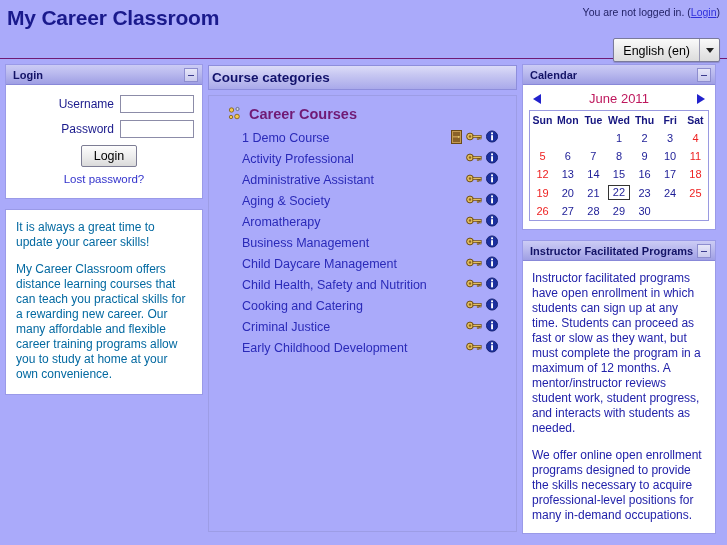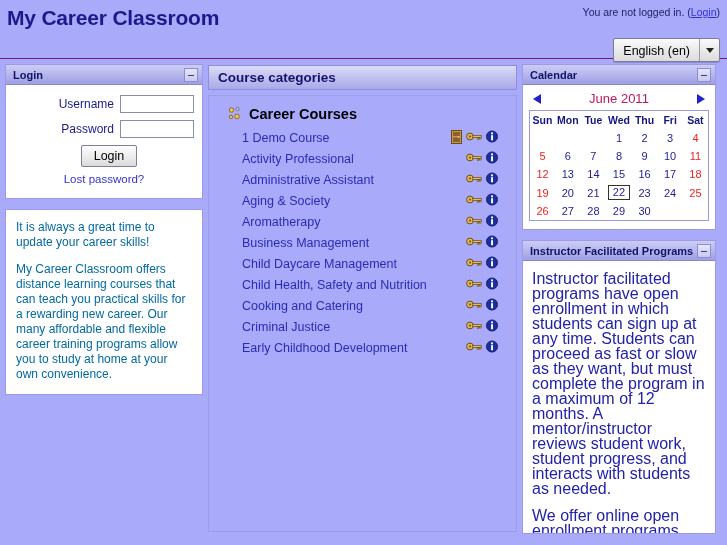--- a/index.html
+++ b/index.html
@@ -216,21 +216,21 @@
   }
   .promo-p:last-child { margin-bottom: 0; }
 
   
   #cat-header {
     height: 25px;
     background: linear-gradient(to bottom, #dcdcf8 0%, #c6c6f1 40%, #a9a9ea 100%);
     border: 1px solid #8e8edc;
     display: flex;
     align-items: center;
-    padding-left: 9px;
+    padding-left: 3px;
     box-sizing: border-box;
   }
   #cat-header .h2 {
     font-size: 13.5px;
     font-weight: bold;
     color: #12126b;
   }
   #cat-box {
     margin-top: 5px;
     border: 1px solid #9d9de6;
@@ -249,21 +249,21 @@
   .cat-icon {
     width: 16px;
     height: 16px;
     margin-right: 6px;
     position: relative;
     flex: 0 0 16px;
   }
   .cat-name {
     font-size: 14.5px;
     font-weight: bold;
-    color: #000000;
+    color: #701a75;
     text-decoration: none;
   }
   .course-row {
     position: relative;
     padding: 0 10px 0 33px;
     min-height: 20px;
     margin-bottom: 1px;
   }
   .course-name {
     font-size: 12.5px;
@@ -352,21 +352,21 @@
     line-height: 13px;
   }
 
   
   #block-instructor .block-content {
     padding: 10px 9px 10px 9px;
     height: 252px;
     overflow: hidden;
   }
   .instr-p {
-    font-size: 16px;
+    font-size: 12px;
     line-height: 15px;
     color: #2222aa;
     margin: 0 0 12px 0;
   }
 </style>
 </head>
 <body>
 
 <div id="page-header">
   <div id="site-title">My Career Classroom</div>

